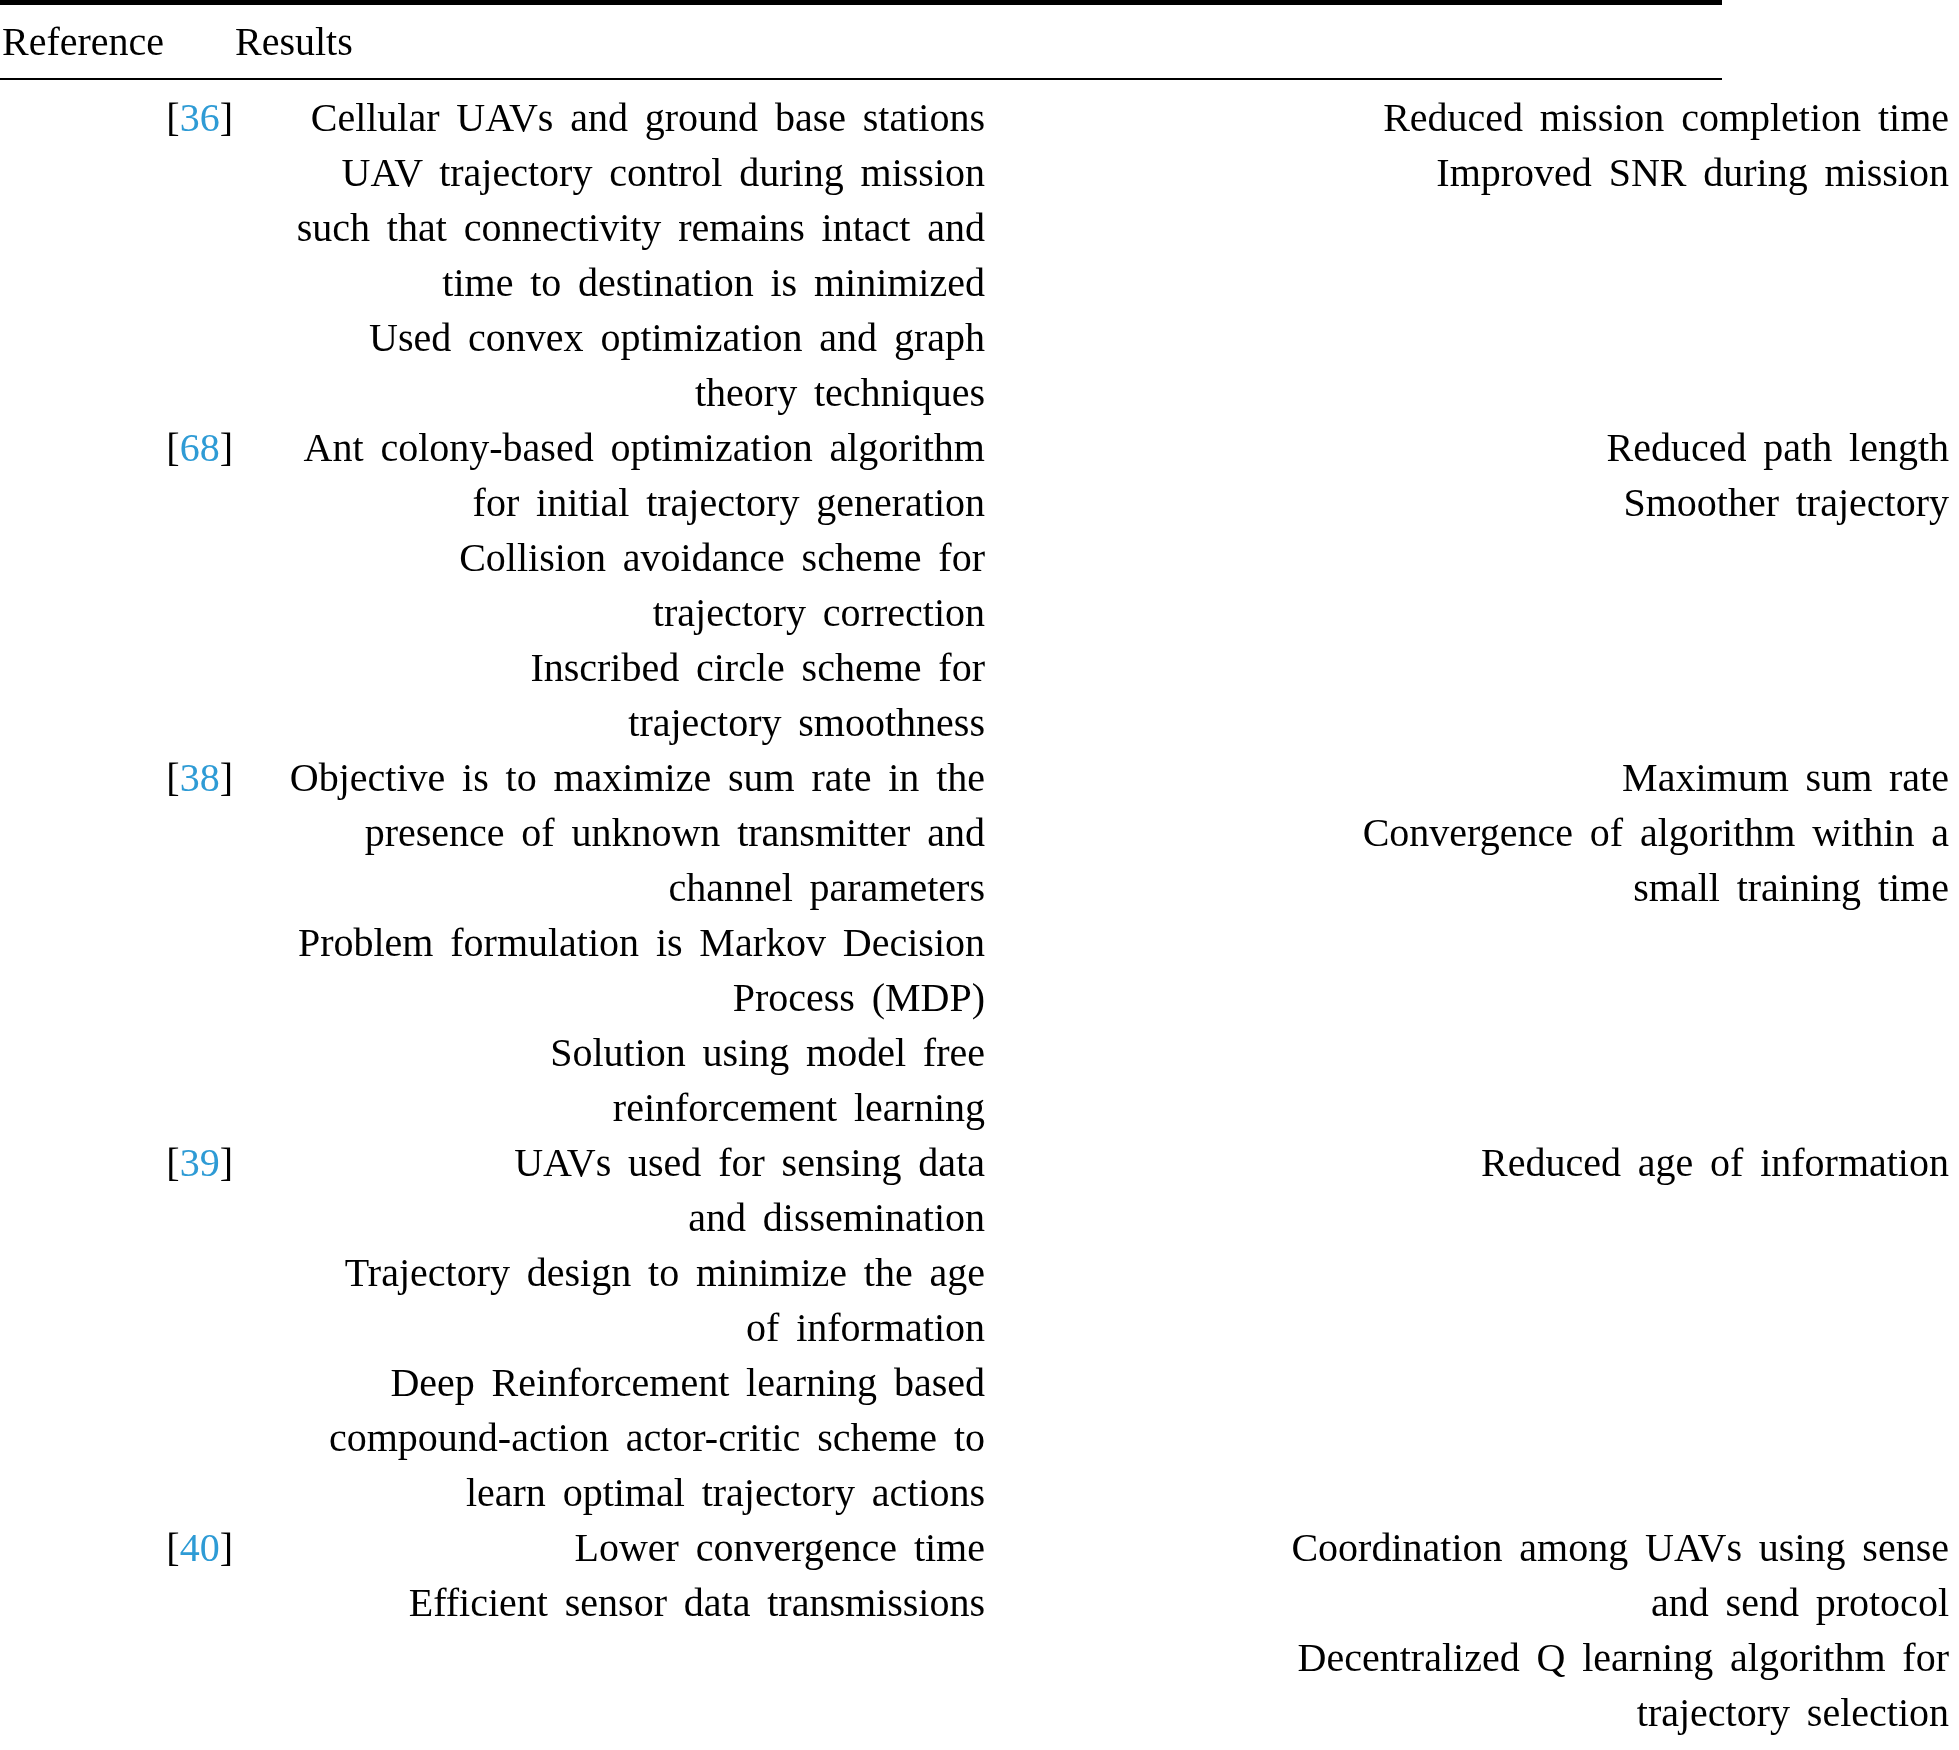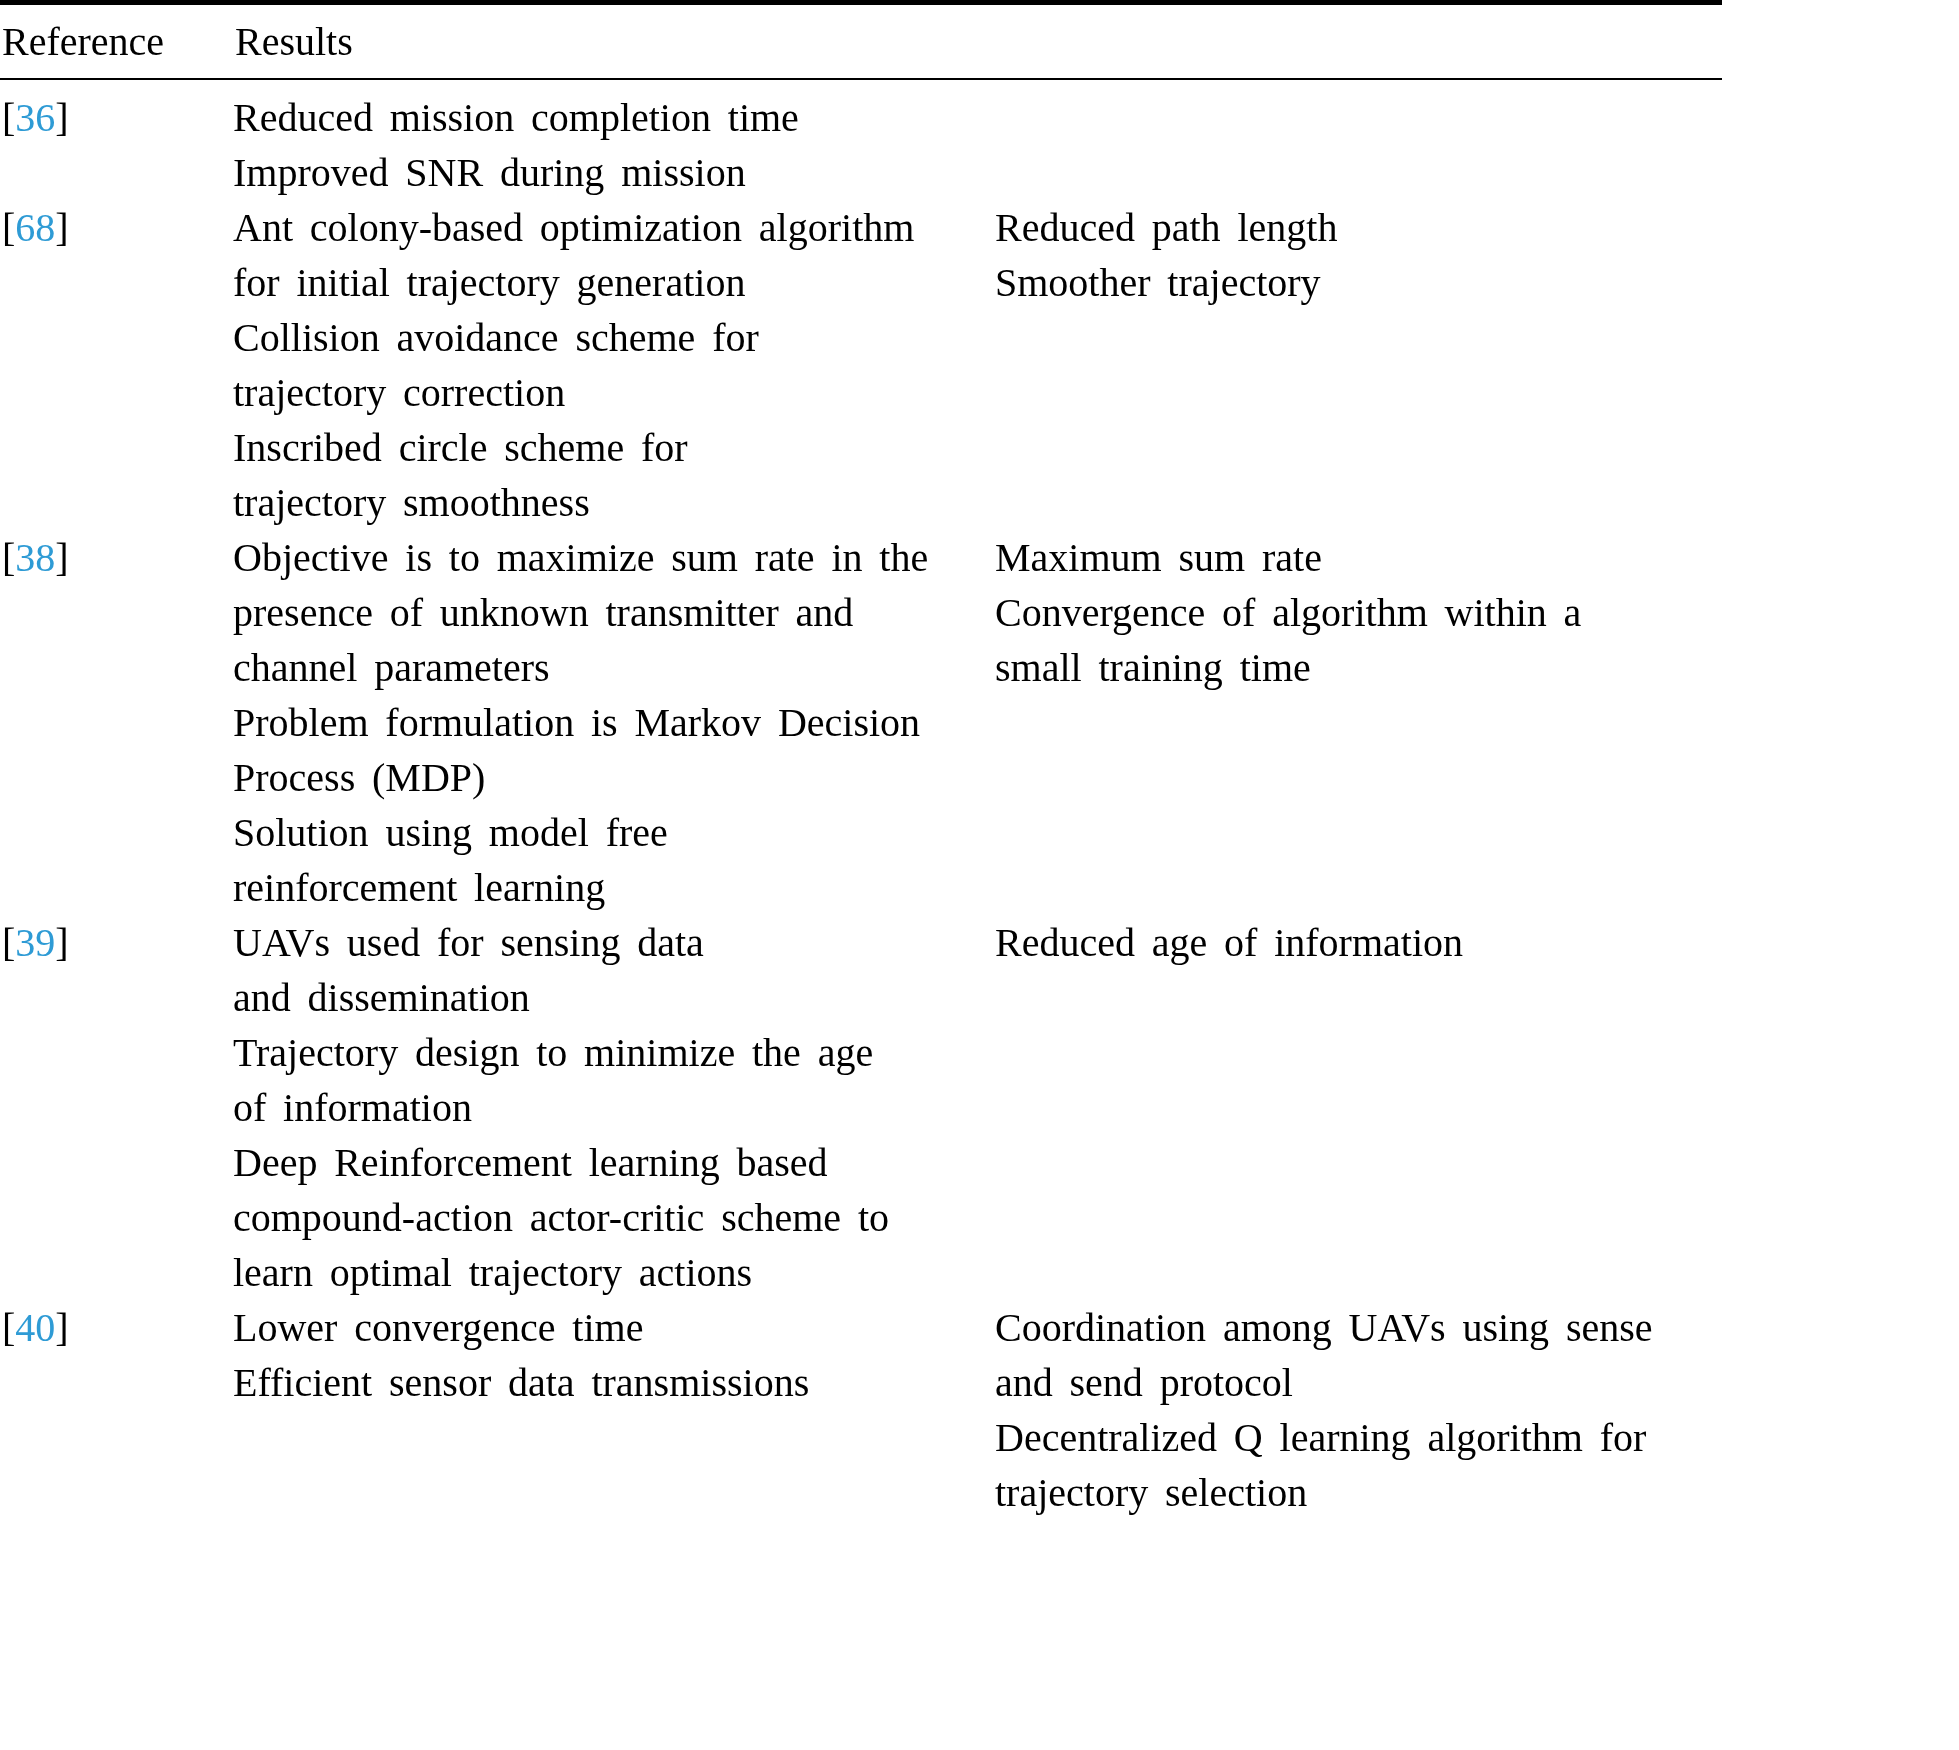--- a/index.html
+++ b/index.html
@@ -22,21 +22,21 @@
     align-items: start;
   }
 
   .header-row {
     padding: 9px 0 9px 0;
     font-size: 41px;
     line-height: 50px;
   }
   .header-row .cell { padding-left: 2px; }
 
-  .table-body { padding: 10px 0 10px 0; }
+  .table-body { padding: 10px 0 10px 0; text-align: right; }
 
   .cell {
     font-size: 40px;
     line-height: 55px;
   }
 
   .ref-cell { padding-left: 2px; }
 
   .multiline {
     white-space: pre-line;
@@ -60,20 +60,26 @@
     <div class="cell">Reference</div>
     <div class="cell">Results</div>
   </div>
 
   <div class="rule rule-header"></div>
 
   <div class="table-body">
 
     <div class="grid row">
       <div class="cell ref-cell"><span>[</span><span class="cite">36</span><span>]</span></div>
+      <div class="cell multiline">Cellular UAVs and ground base stations
+UAV trajectory control during mission
+such that connectivity remains intact and
+time to destination is minimized
+Used convex optimization and graph
+theory techniques</div>
       <div class="cell multiline">Reduced mission completion time
 Improved SNR during mission</div>
     </div>
 
     <div class="grid row">
       <div class="cell ref-cell"><span>[</span><span class="cite">68</span><span>]</span></div>
       <div class="cell multiline">Ant colony-based optimization algorithm
 for initial trajectory generation
 Collision avoidance scheme for
 trajectory correction

